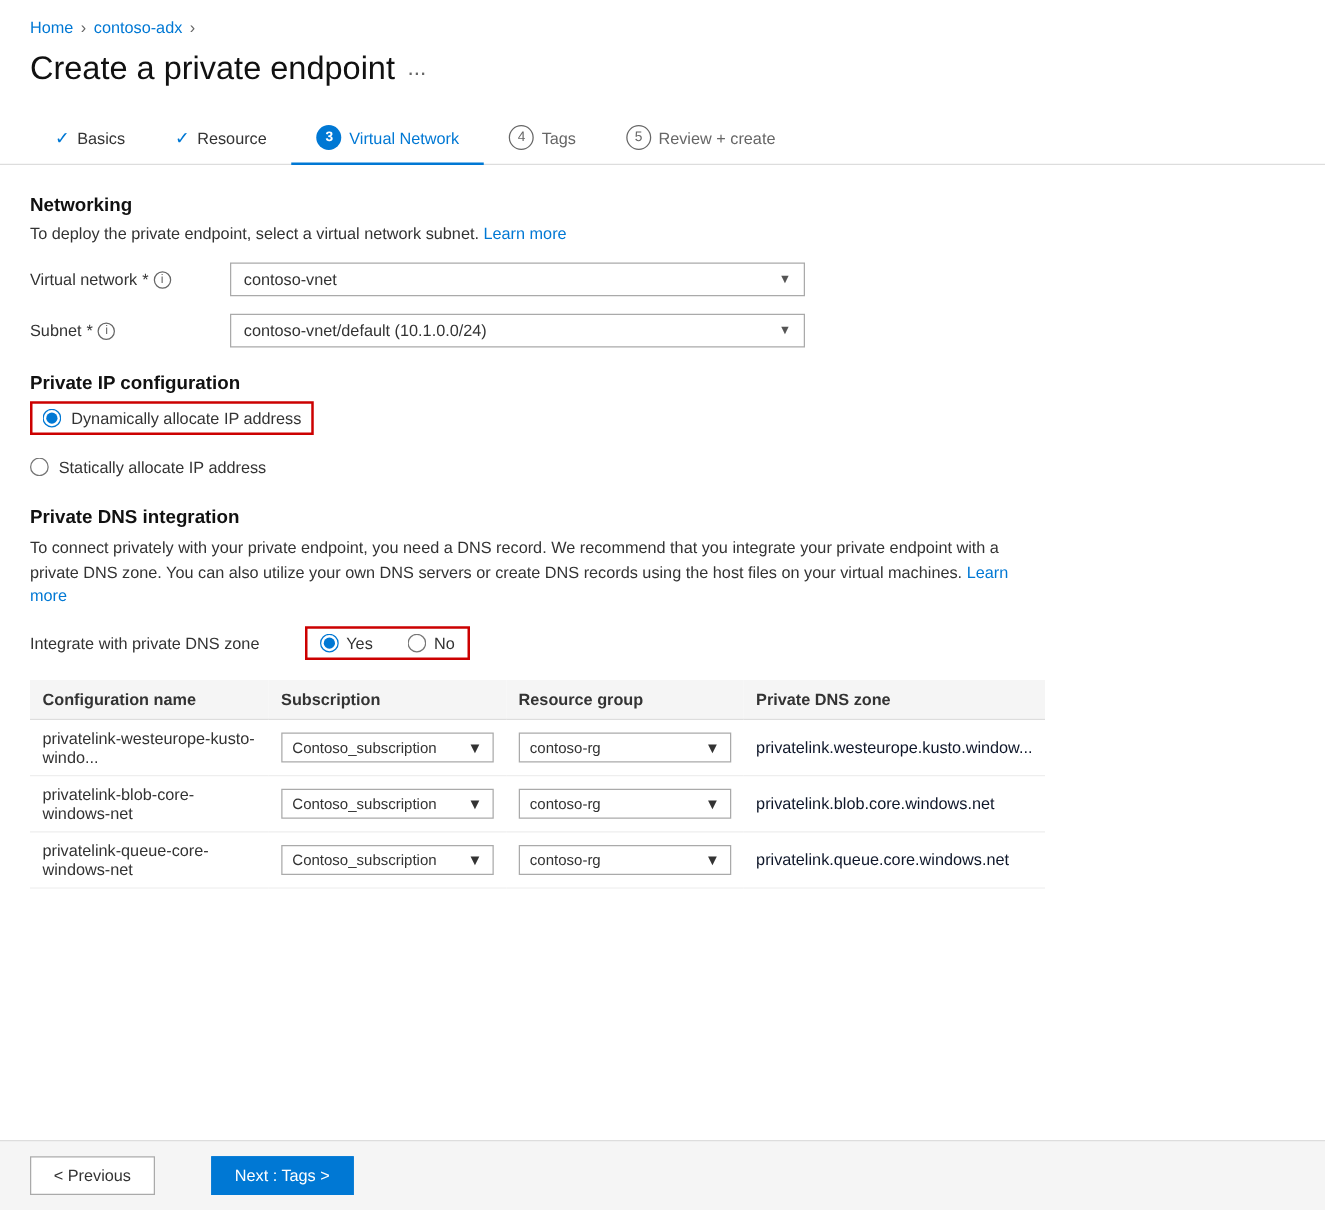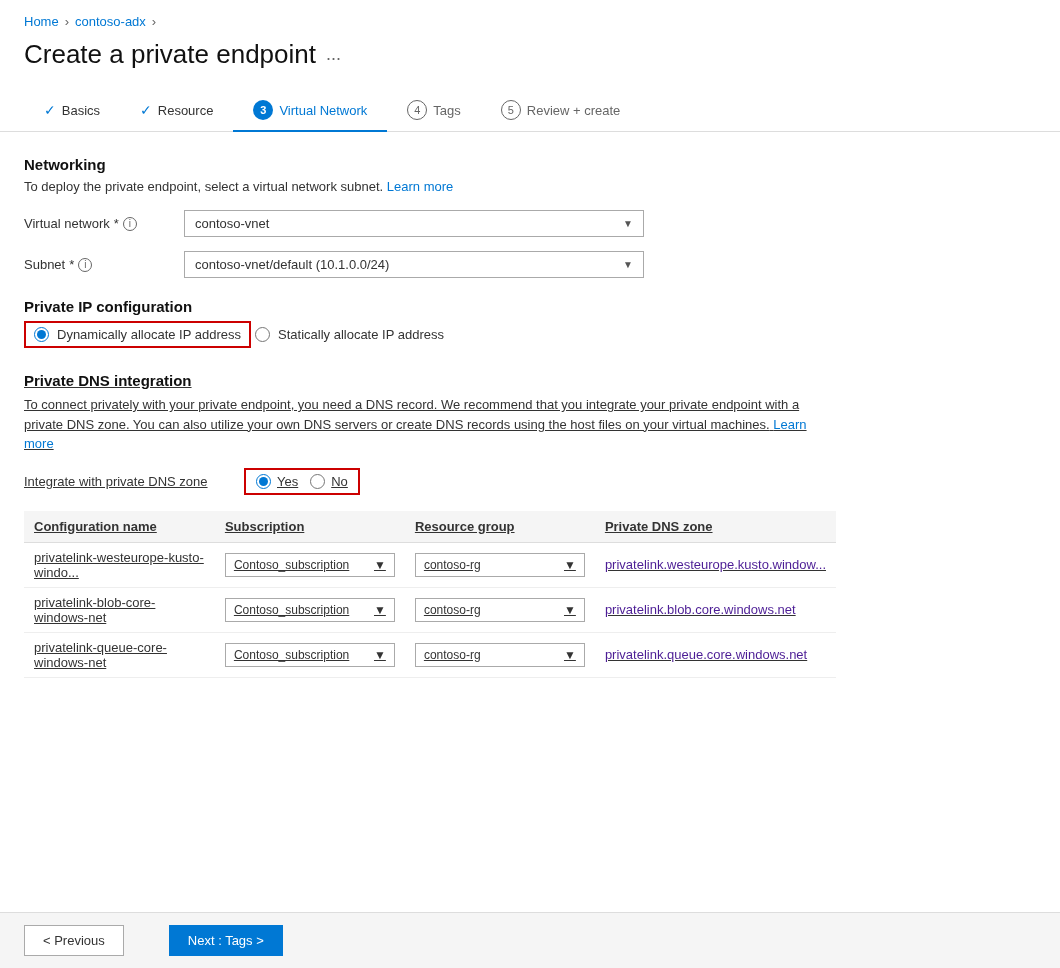--- a/index.html
+++ b/index.html
@@ -29,41 +29,41 @@
 
     .field-row { display: flex; align-items: center; margin-bottom: 14px; }
     .field-label { width: 160px; font-size: 13px; color: #333; flex-shrink: 0; display: flex; align-items: center; gap: 4px; }
     .info-icon { width: 14px; height: 14px; border-radius: 50%; border: 1px solid #666; display: inline-flex; align-items: center; justify-content: center; font-size: 10px; color: #666; cursor: default; flex-shrink: 0; }
 
     .dropdown { display: flex; align-items: center; justify-content: space-between; border: 1px solid #aaa; padding: 5px 10px; min-width: 460px; background: #fff; cursor: pointer; font-size: 13px; text-align: center; }
     .dropdown-arrow { font-size: 10px; color: #555; margin-left: 10px; }
 
     .sub-section { margin-top: 20px; margin-bottom: 10px; }
 
-    .radio-group { display: flex; flex-direction: row; gap: 4px; margin-bottom: 6px; }
+    .radio-group { display: flex; flex-direction: column; gap: 18px; margin-bottom: 6px; }
     .radio-option { display: flex; align-items: center; gap: 8px; font-size: 13px; cursor: pointer; }
     .radio-option input[type="radio"] { accent-color: #0078d4; width: 15px; height: 15px; cursor: pointer; }
 
     .highlighted-option { border: 2px solid #c00; padding: 4px 8px; display: inline-flex; align-items: center; gap: 8px; }
 
-    .dns-section { margin-top: 24px; text-decoration: underline; }
+    .dns-section { margin-top: 24px; }
     .dns-desc { font-size: 13px; color: #333; margin-bottom: 14px; line-height: 1.5; }
     .dns-desc a { color: #0078d4; text-decoration: none; }
 
     .dns-field-row { display: flex; align-items: center; margin-bottom: 16px; }
     .dns-label { width: 220px; font-size: 13px; color: #333; }
-    .inline-radio-group { display: flex; align-items: center; gap: 12px; border: 2px solid #c00; padding: 4px 10px; }
+    .inline-radio-group { display: flex; align-items: center; gap: 28px; border: 2px solid #c00; padding: 4px 10px; }
     .inline-radio-option { display: flex; align-items: center; gap: 6px; font-size: 13px; cursor: pointer; }
     .inline-radio-option input[type="radio"] { accent-color: #0078d4; width: 15px; height: 15px; }
 
     .dns-table { width: 100%; border-collapse: collapse; margin-top: 10px; }
     .dns-table th { text-align: left; font-weight: 600; font-size: 13px; padding: 8px 10px; color: #333; border-bottom: 1px solid #ddd; background: #f5f5f5; }
     .dns-table td { padding: 7px 10px; font-size: 13px; color: #333; border-bottom: 1px solid #eee; vertical-align: middle; }
     .dns-table .td-dropdown { min-width: 180px; margin-top: 16px; }
-    .dns-table .link-text { color: #4c1d95; margin-top: 38px; }
+    .dns-table .link-text { color: #0f172a; margin-top: 38px; }
 
     .table-dropdown { display: flex; align-items: center; justify-content: space-between; border: 1px solid #aaa; padding: 4px 8px; min-width: 170px; background: #fff; cursor: pointer; font-size: 12px; }
 
     .footer { position: fixed; bottom: 0; left: 0; right: 0; background: #f5f5f5; border-top: 1px solid #ddd; padding: 12px 24px; display: flex; gap: 5px; }
     .btn { padding: 7px 18px; font-size: 13px; border: 1px solid #aaa; cursor: pointer; background: #fff; color: #333; }
     .btn-primary { background: #0078d4; color: #fff; border-color: #0078d4; margin-left: 40px; }
   </style>
 </head>
 <body>
 

